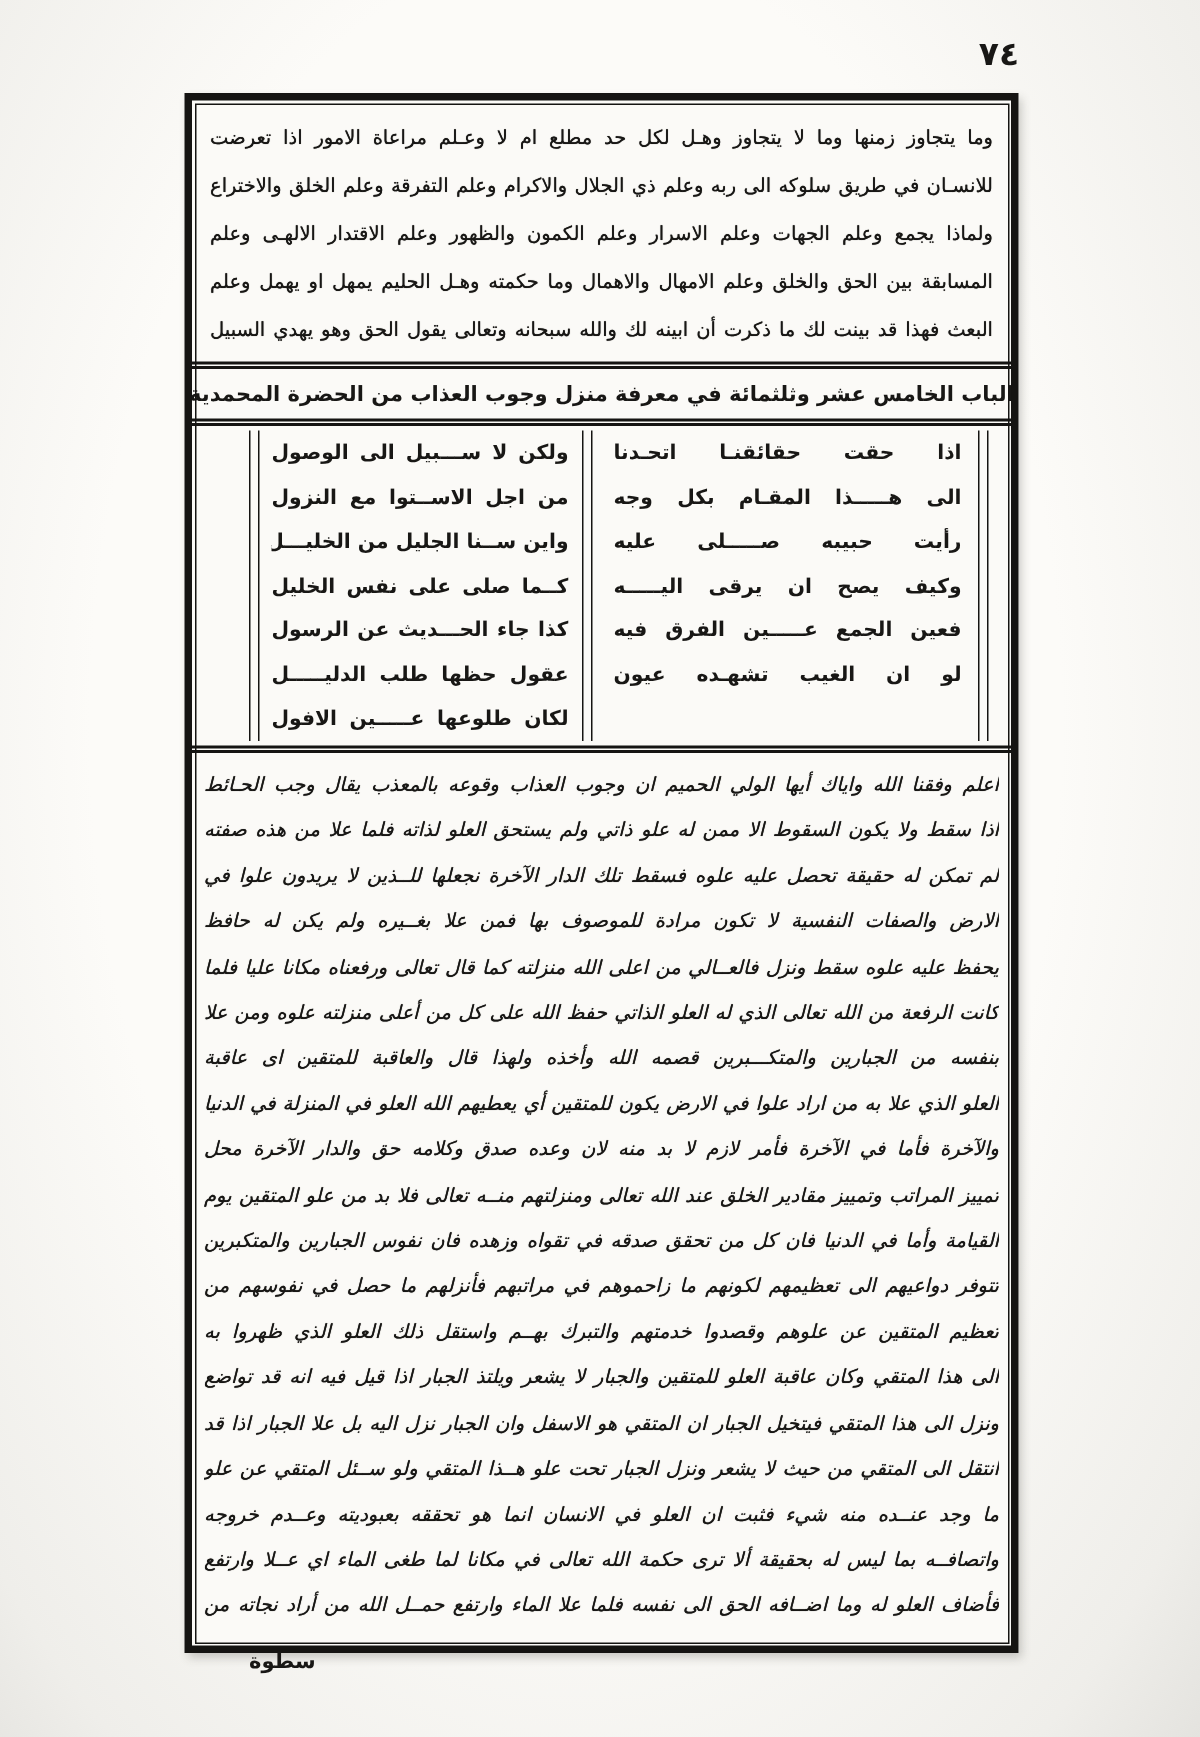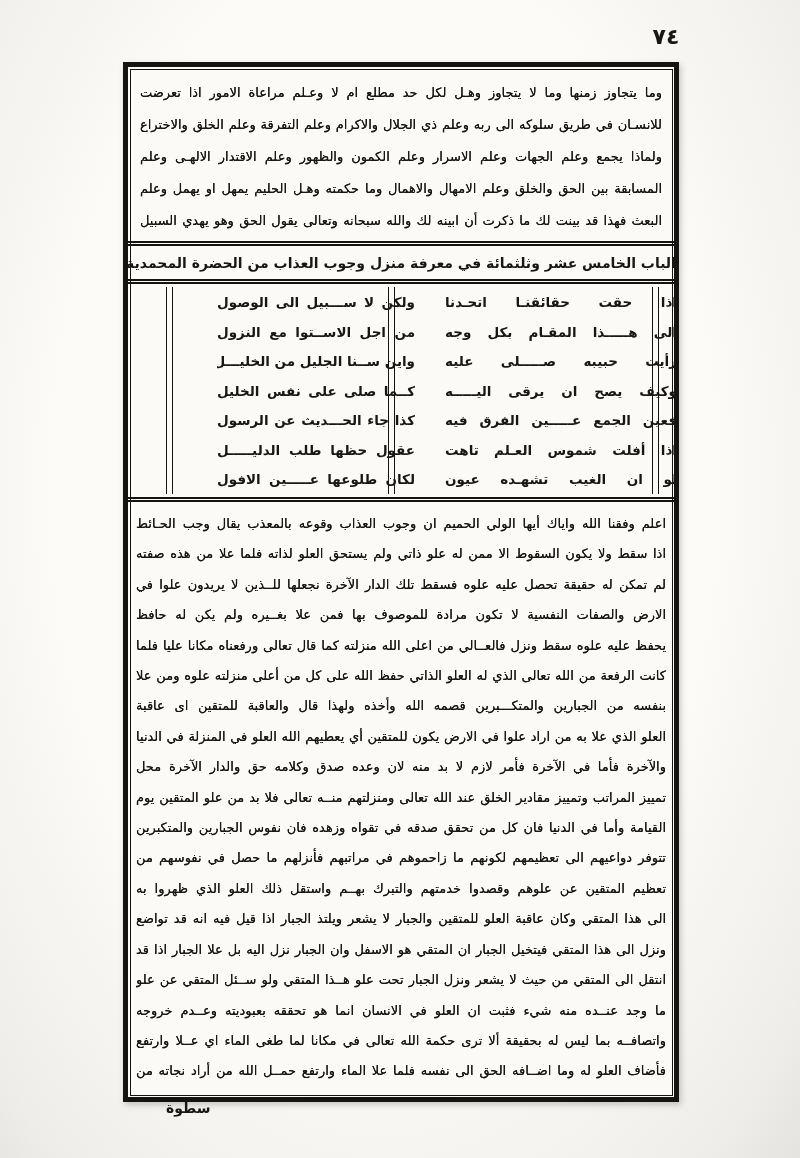--- a/index.html
+++ b/index.html
@@ -46,28 +46,28 @@
     position:relative;height:213px;
     border-bottom:5px double #151412;
   }
   .vrule{
     position:absolute;top:3px;bottom:3px;width:5px;
     border-left:1.6px solid #151412;border-right:1.6px solid #151412;
   }
   .vrule-r{left:524px;}
   .vrule-m{left:260px;}
   .vrule-l{left:38px;}
-  .poem-col{position:absolute;top:4px;bottom:21px;margin-left:36px;}
+  .poem-col{position:absolute;top:4px;bottom:21px;}
   .poem-col-right{left:272px;width:250px;padding:0 9px;box-sizing:border-box;}
   .poem-col-left{left:46px;width:212px;padding:0 7px;box-sizing:border-box;}
   .vline{line-height:29.5px;font-size:13.5px;font-weight:bold;text-shadow:none;}
   .prose{
     padding:7px 8px 0 8px;
   }
-  .pline{line-height:30.4px;font-size:13px;}
+  .pline{line-height:30.4px;font-size:13px;font-style:italic;}
   .catchword{
     position:absolute;left:166px;top:1100px;
     font-size:14px;font-weight:bold;direction:rtl;
   }
 </style>
 </head>
 <body>
 
 <div>
 
@@ -96,21 +96,20 @@
         <div class="vrule vrule-r"></div>
         <div class="vrule vrule-m"></div>
         <div class="vrule vrule-l"></div>
 
         <div class="poem-col poem-col-right">
           <div class="vline">اذا حقت حقائقنـا اتحـدنا</div>
           <div class="vline">الى هـــــذا المقـام بكل وجه</div>
           <div class="vline">رأيت حبيبه صـــــلى عليه</div>
           <div class="vline">وكيف يصح ان يرقى اليـــــه</div>
           <div class="vline">فعين الجمع عـــــين الفرق فيه</div>
-          <div class="vline">اذا أفلت شموس العـلم تاهت</div>
           <div class="vline">لو ان الغيب تشهـده عيون</div>
         </div>
 
         <div class="poem-col poem-col-left">
           <div class="vline">ولكن لا ســـبيل الى الوصول</div>
           <div class="vline">من اجل الاســتوا مع النزول</div>
           <div class="vline">واين ســنا الجليل من الخليـــل</div>
           <div class="vline">كــما صلى على نفس الخليل</div>
           <div class="vline">كذا جاء الحـــديث عن الرسول</div>
           <div class="vline">عقول حظها طلب الدليـــــل</div>

